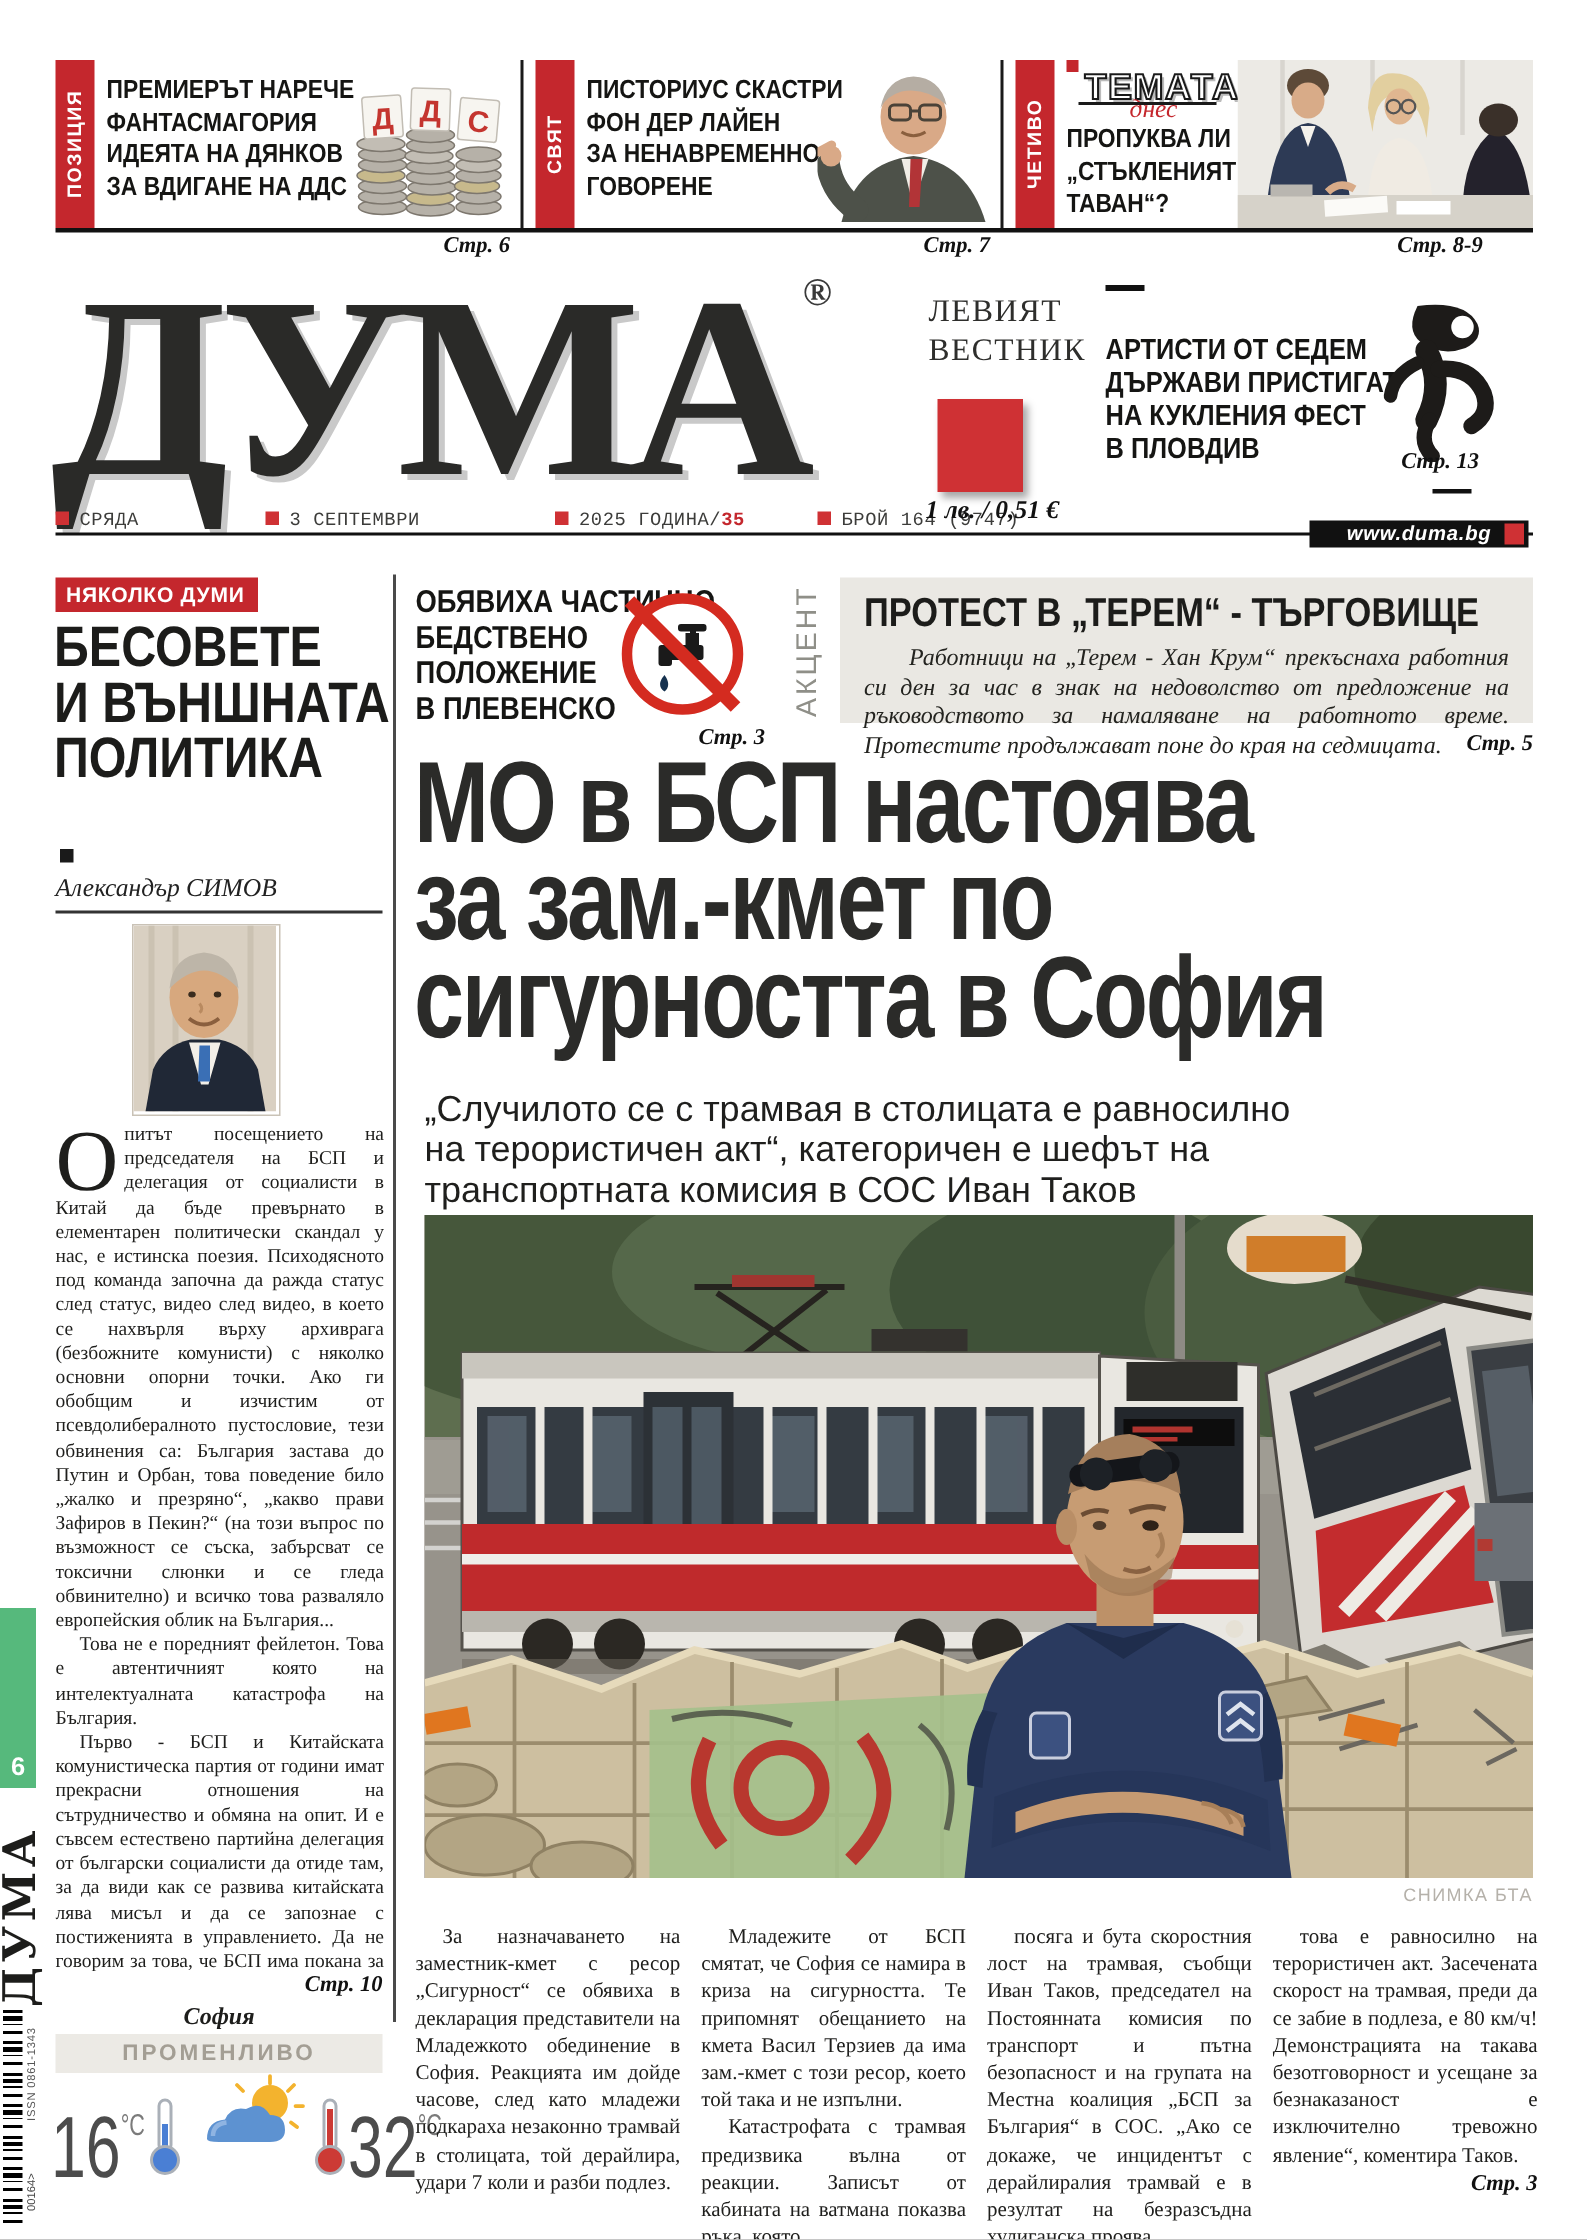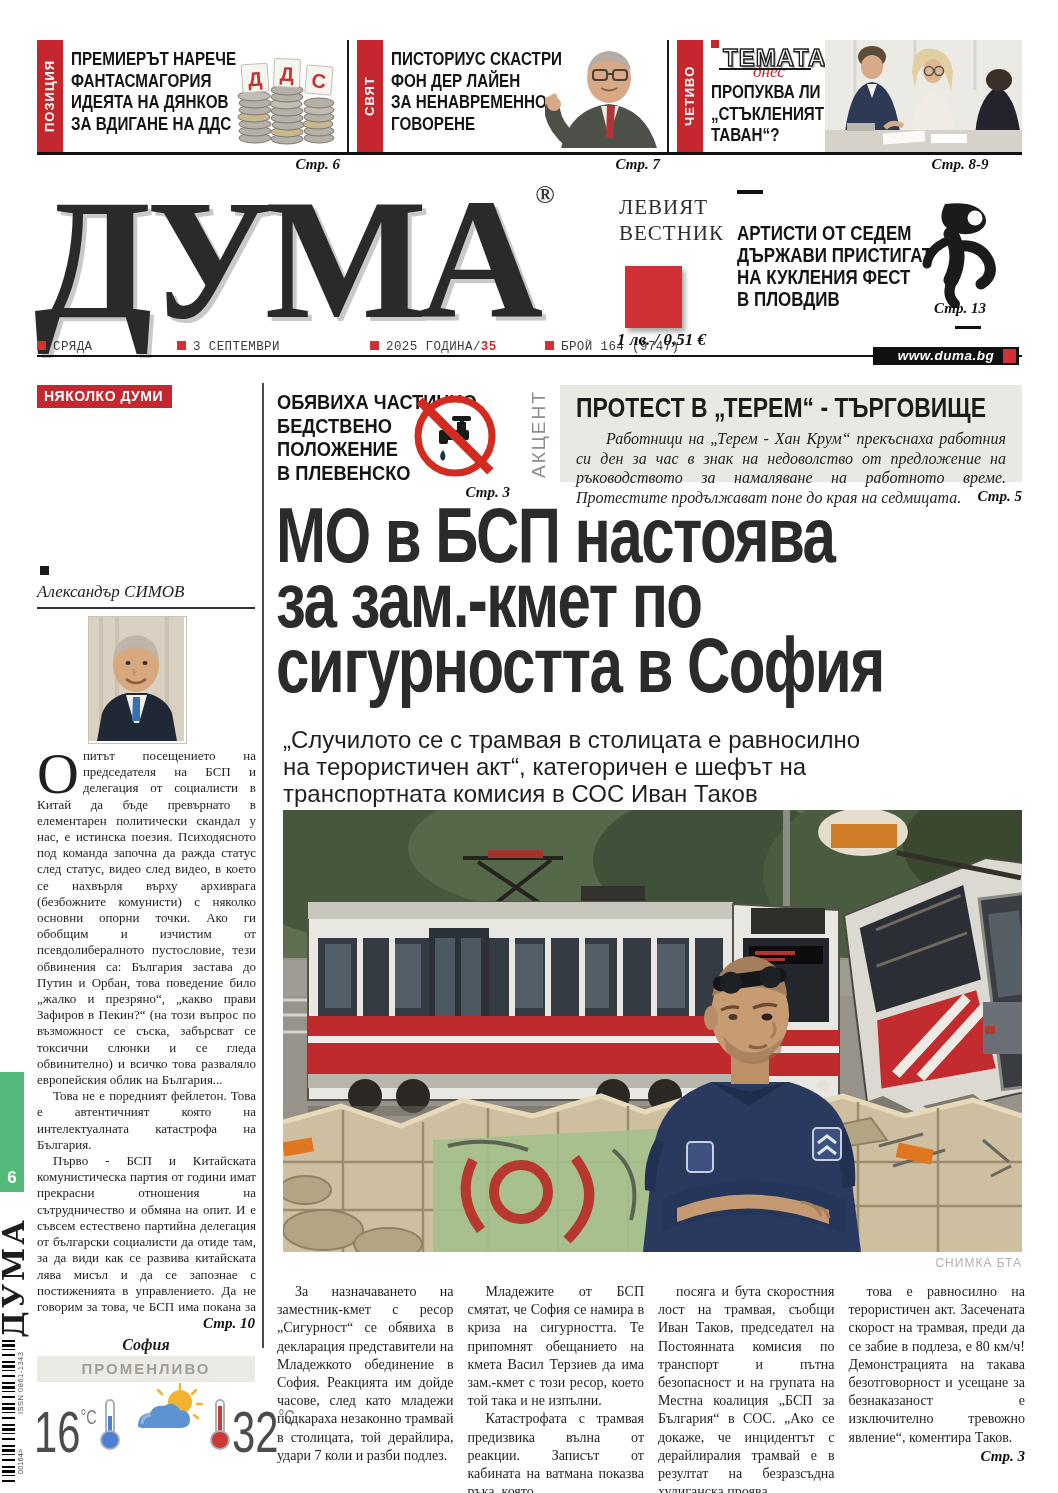--- a/index.html
+++ b/index.html
@@ -281,20 +281,25 @@
 
   <div class="greenstrip">
     <div class="greennum">6</div>
   </div>
   <div class="edgeduma">ДУМА</div>
   <div class="barcode"></div>
   <div class="issn">ISSN 0861-1343</div>
   <div class="bcnum">00164&gt;</div>
 
   <div class="kicker">НЯКОЛКО ДУМИ</div>
+  <div class="fw-title">
+    <span class="fw-line">БЕСОВЕТЕ</span>
+    <span class="fw-line">И ВЪНШНАТА</span>
+    <span class="fw-line">ПОЛИТИКА</span>
+  </div>
   <div class="bullet"></div>
   <div class="author">Александър СИМОВ</div>
   <div class="fw-rule"></div>
 
   <div class="fw-photo">
     <svg width="95" height="124" viewBox="0 0 95 124">
       <rect width="95" height="124" fill="#d9d0c2"></rect>
       <path d="M12,0 V124 M28,0 V124 M78,0 V124" stroke="#cbc2b2" stroke-width="4"></path>
       <path d="M8,124 L13,96 Q20,80 38,76 L57,76 Q76,80 83,96 L88,124 Z" fill="#202836"></path>
       <polygon points="37,78 58,78 50,106 45,106" fill="#f2efe8"></polygon>

